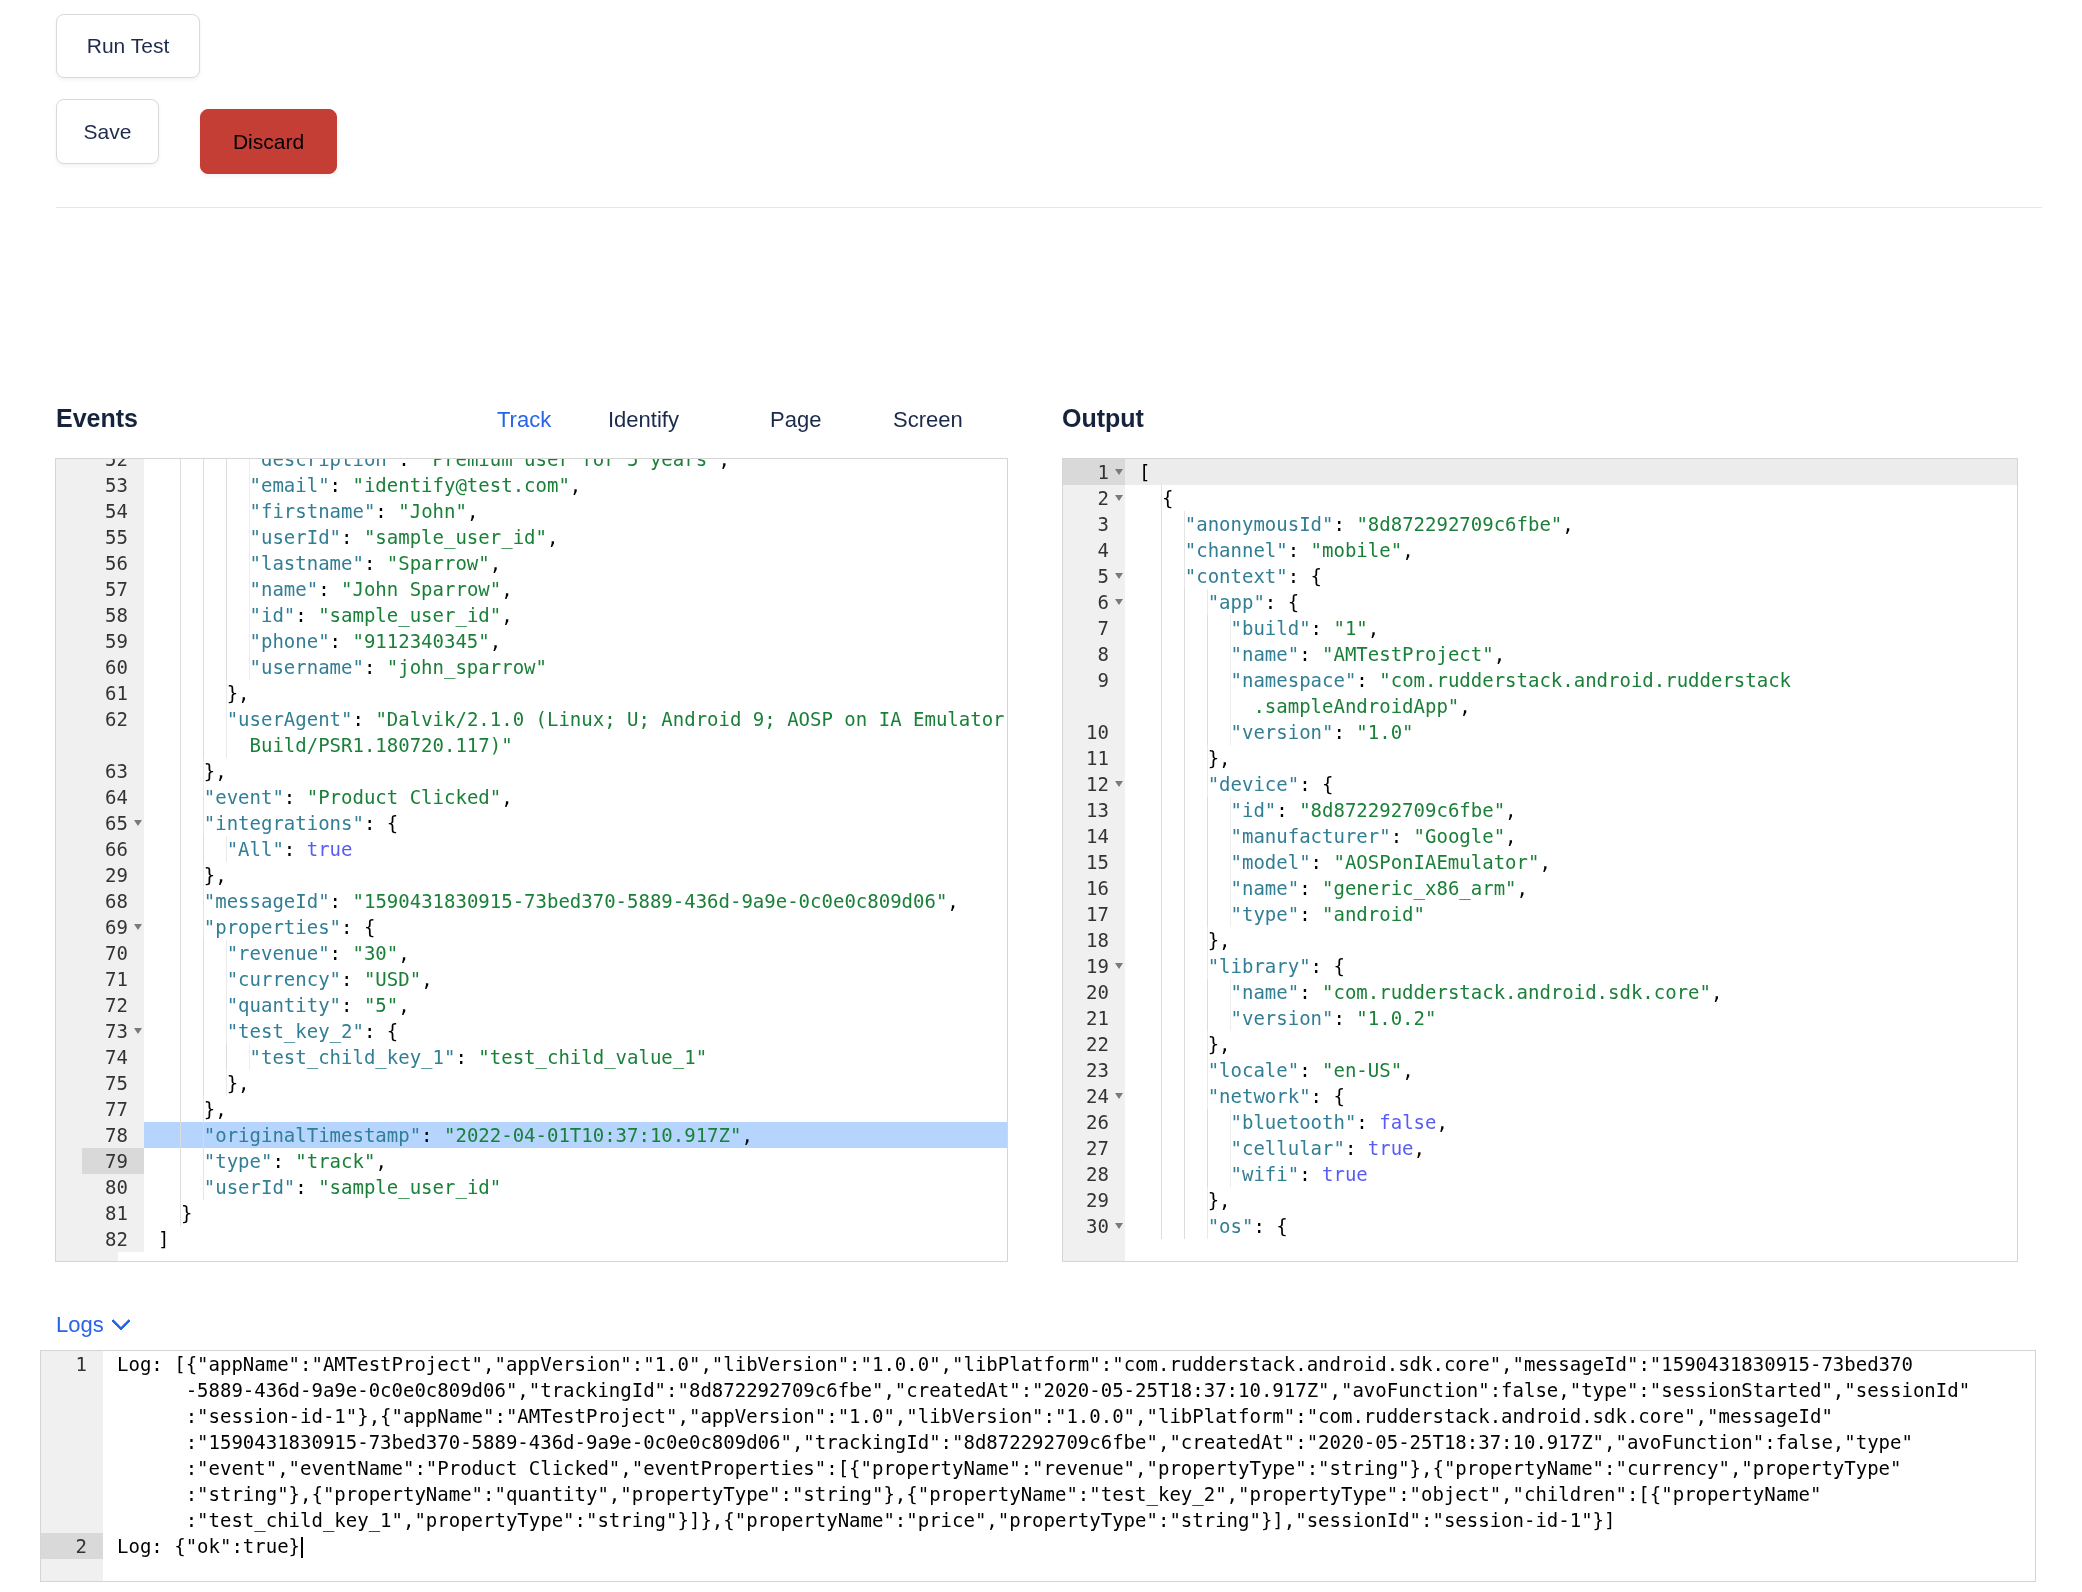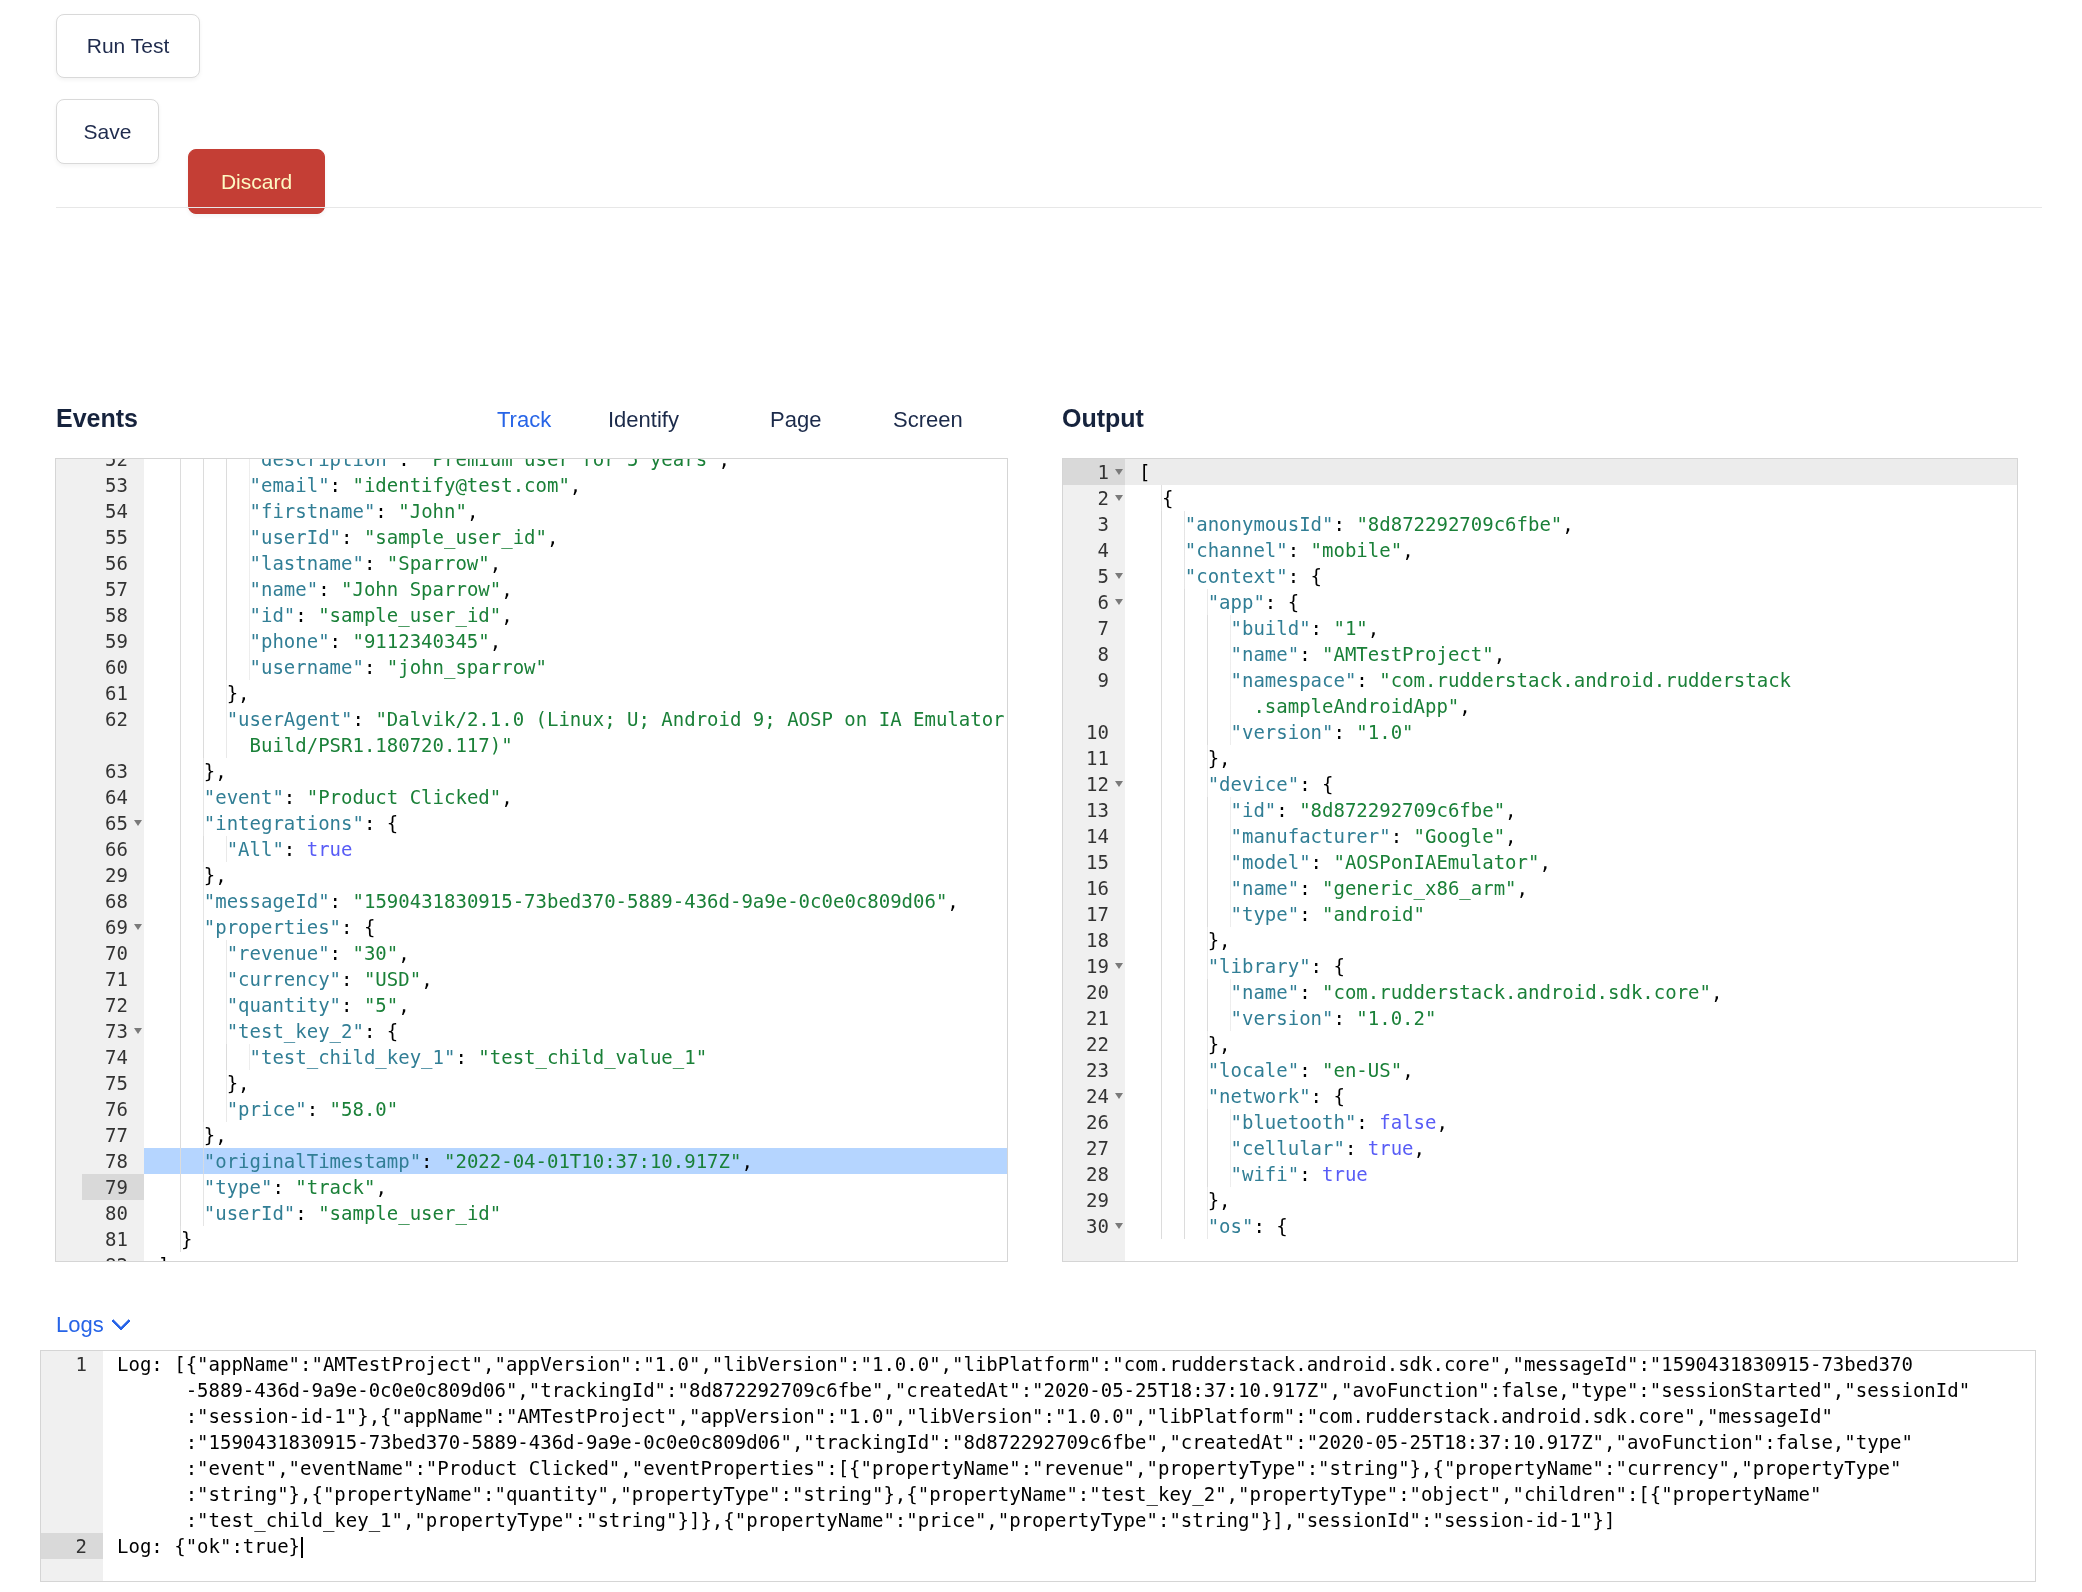--- a/index.html
+++ b/index.html
@@ -5,21 +5,21 @@
   html,body{margin:0;padding:0;background:#fff;}
   body{width:2082px;height:1592px;position:relative;font-family:"Liberation Sans",sans-serif;color:#1b2a4a;overflow:hidden;}
 
   
   .btn{position:absolute;display:flex;align-items:center;justify-content:center;
        border:1px solid #d9d9d9;border-radius:8px;background:#fff;color:#1f2b4d;
        font-size:21px;font-family:"Liberation Sans",sans-serif;cursor:pointer;
        box-shadow:0 2px 4px rgba(0,0,0,0.05);}
   #btn-run{left:56px;top:14px;width:142px;height:62px;}
   #btn-save{left:56px;top:99px;width:101px;height:63px;}
-  #btn-discard{left:188px;top:109px;width:135px;height:63px;background:#c43e35;border-color:#c43e35;color:#fef9c3;margin-top:40px;}
+  #btn-discard{left:200px;top:109px;width:135px;height:63px;background:#c43e35;border-color:#c43e35;color:#000000;}
 
   .divider{position:absolute;left:56px;right:40px;top:207px;height:1px;background:#e7e7e7;}
 
   
   .section-title{position:absolute;top:404px;font-size:25px;font-weight:700;color:#16233d;}
   #events-title{left:56px;}
   #output-title{left:1062px;}
   .tab{position:absolute;top:407px;font-size:22px;font-weight:500;color:#1b2a4a;cursor:pointer;}
   .tab.active{color:#2764e7;}
   #tab-track{left:497px;}
@@ -168,24 +168,20 @@
       </div>
       <div class="crow">
         <div class="ln">74</div>
         <div class="txt" style="padding-left: calc(10ch + 14px); text-indent: -10ch; --g: 8;">        <span class="tk-key">"test_child_key_1"</span>: <span class="tk-str">"test_child_value_1"</span></div>
       </div>
       <div class="crow">
         <div class="ln">75</div>
         <div class="txt" style="padding-left: calc(8ch + 14px); text-indent: -8ch; --g: 6;">      },</div>
       </div>
       <div class="crow">
-        <div class="ln">76</div>
-        <div class="txt" style="padding-left: calc(8ch + 14px); text-indent: -8ch; --g: 6;">      <span class="tk-key">"price"</span>: <span class="tk-str">"58.0"</span></div>
-      </div>
-      <div class="crow">
         <div class="ln">77</div>
         <div class="txt" style="padding-left: calc(6ch + 14px); text-indent: -6ch; --g: 4;">    },</div>
       </div>
       <div class="crow sel">
         <div class="ln">78</div>
         <div class="txt" style="padding-left: calc(6ch + 14px); text-indent: -6ch; --g: 4;">    <span class="tk-key">"originalTimestamp"</span>: <span class="tk-str">"2022-04-01T10:37:10.917Z"</span>,</div>
       </div>
       <div class="crow">
         <div class="ln lnact">79</div>
         <div class="txt" style="padding-left: calc(6ch + 14px); text-indent: -6ch; --g: 4;">    <span class="tk-key">"type"</span>: <span class="tk-str">"track"</span>,</div>

